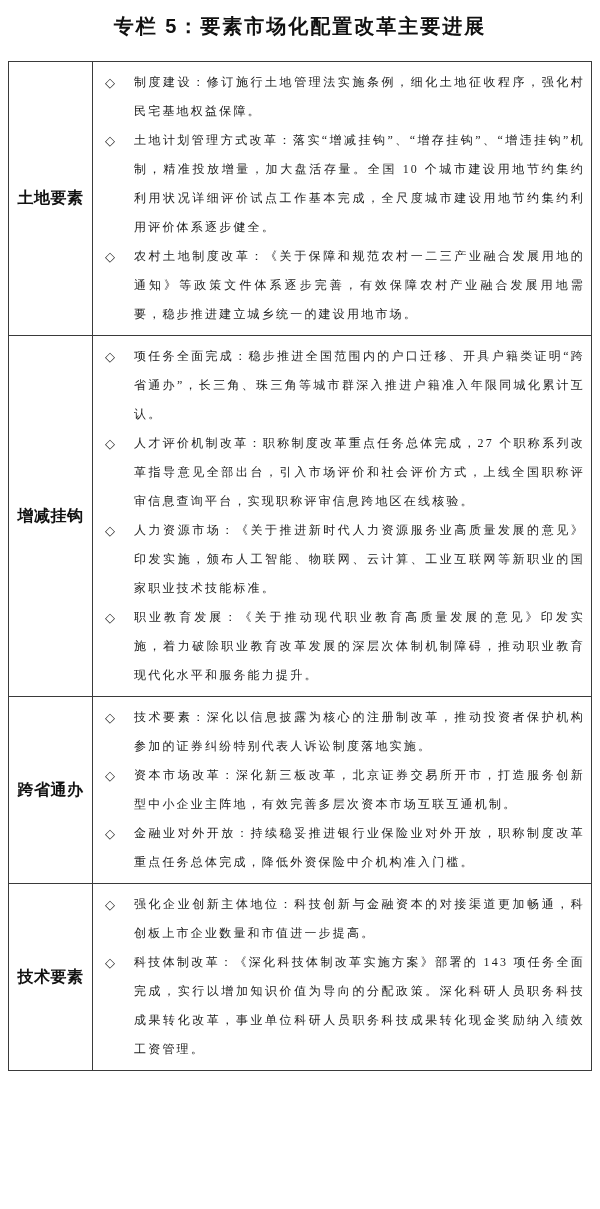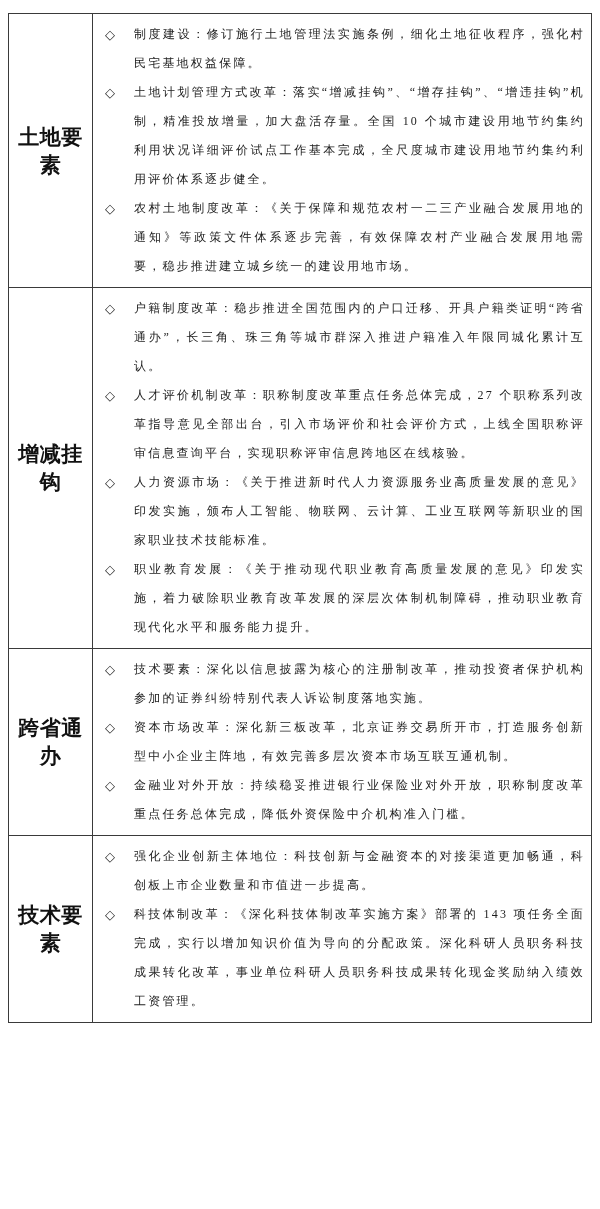--- a/index.html
+++ b/index.html
@@ -37,21 +37,21 @@
   table.factor-table td {
     border: 1px solid #3a3a3a;
     vertical-align: middle;
     box-sizing: border-box;
   }
   td.label-cell {
     width: 84px;
     text-align: center;
     font-family: "Liberation Sans", sans-serif;
     font-weight: bold;
-    font-size: 21px;
+    font-size: 16px;
     letter-spacing: 0.5px;
     color: #111;
     padding: 4px 0;
   }
   td.content-cell {
     padding: 6px 6px 6px 12px;
   }
   .bullet-item {
     display: flex;
     align-items: flex-start;
@@ -72,20 +72,21 @@
     text-align: justify;
     text-justify: inter-character;
     color: #1c1c1c;
   }
 </style>
 </head>
 <body>
 
 <div class="page">
 
+  <h1 class="doc-title">专栏 5：要素市场化配置改革主要进展</h1>
 
   <table class="factor-table">
     <tbody>
 
       <tr>
         <td class="label-cell">土地要素</td>
         <td class="content-cell">
           <div class="bullet-item">
             <span class="bullet-glyph">◇</span>
             <span class="bullet-text">制度建设：修订施行土地管理法实施条例，细化土地征收程序，强化村民宅基地权益保障。</span>
@@ -99,21 +100,21 @@
             <span class="bullet-text">农村土地制度改革：《关于保障和规范农村一二三产业融合发展用地的通知》等政策文件体系逐步完善，有效保障农村产业融合发展用地需要，稳步推进建立城乡统一的建设用地市场。</span>
           </div>
         </td>
       </tr>
 
       <tr>
         <td class="label-cell">增减挂钩</td>
         <td class="content-cell">
           <div class="bullet-item">
             <span class="bullet-glyph">◇</span>
-            <span class="bullet-text">户籍制度改革：稳步推进全国范围内的户口迁移、开具户籍类证明“跨省通办”，长三角、珠三角等城市群深入推进户籍准入年限同城化累计互认。</span>
+            <span class="bullet-text">项任务全面完成：稳步推进全国范围内的户口迁移、开具户籍类证明“跨省通办”，长三角、珠三角等城市群深入推进户籍准入年限同城化累计互认。</span>
           </div>
           <div class="bullet-item">
             <span class="bullet-glyph">◇</span>
             <span class="bullet-text">人才评价机制改革：职称制度改革重点任务总体完成，27 个职称系列改革指导意见全部出台，引入市场评价和社会评价方式，上线全国职称评审信息查询平台，实现职称评审信息跨地区在线核验。</span>
           </div>
           <div class="bullet-item">
             <span class="bullet-glyph">◇</span>
             <span class="bullet-text">人力资源市场：《关于推进新时代人力资源服务业高质量发展的意见》印发实施，颁布人工智能、物联网、云计算、工业互联网等新职业的国家职业技术技能标准。</span>
           </div>
           <div class="bullet-item">

